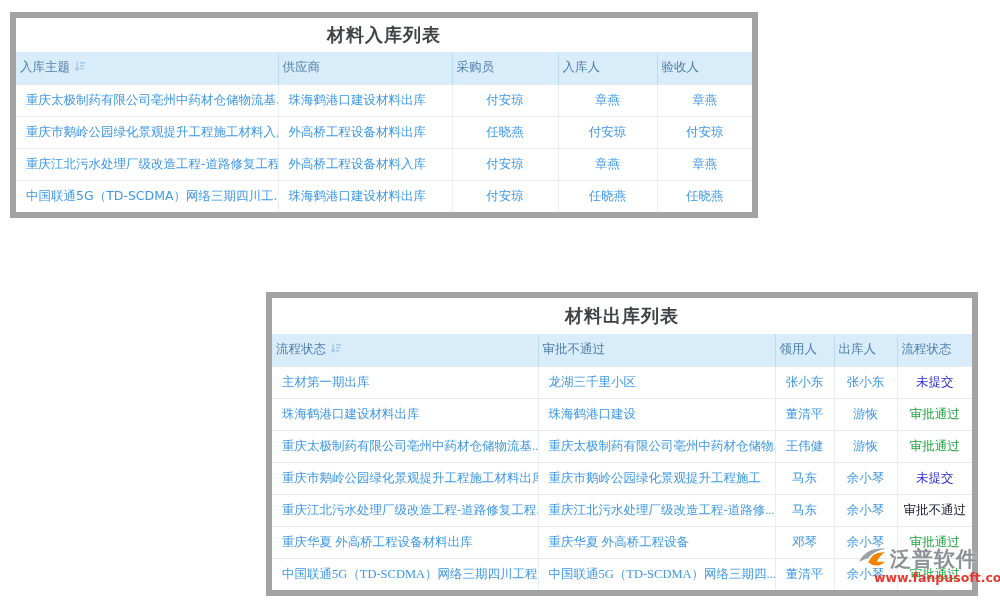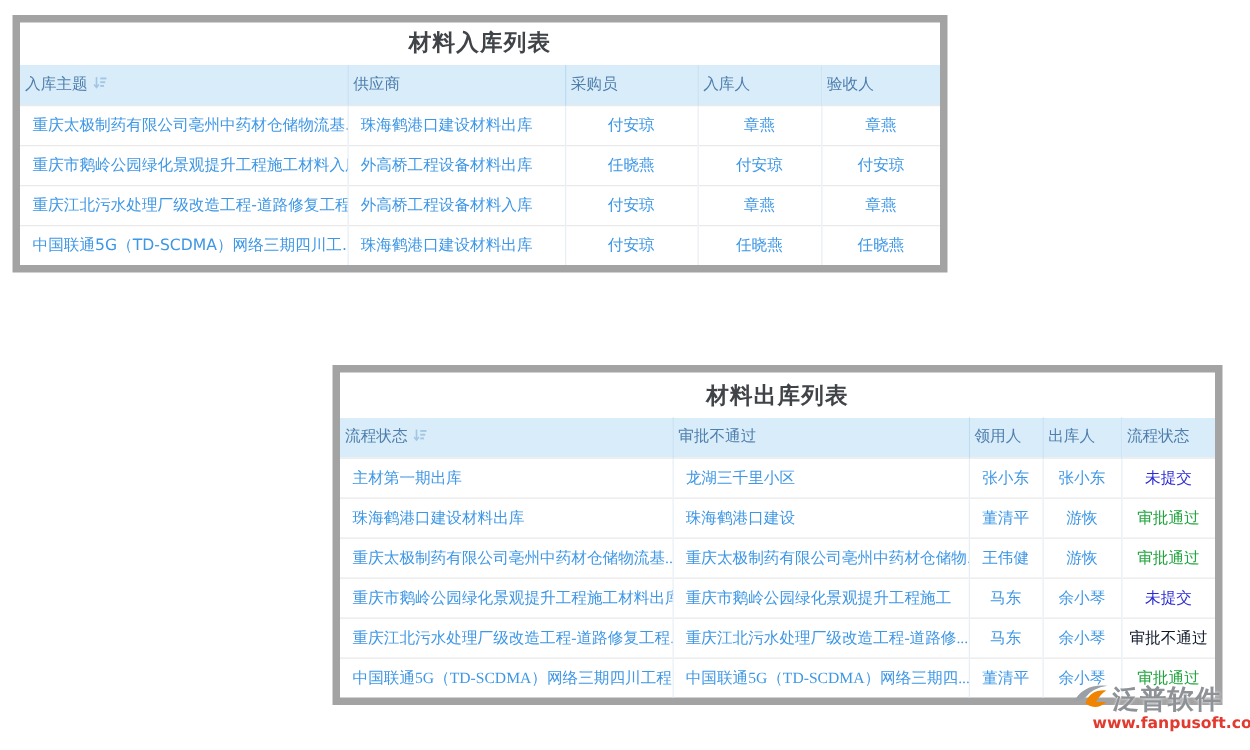--- a/index.html
+++ b/index.html
@@ -191,20 +191,27 @@
         </tr>
 
         <tr>
           <td class="cell-left"><span class="link">重庆江北污水处理厂级改造工程-道路修复工程...</span></td>
           <td class="cell-left">重庆江北污水处理厂级改造工程-道路修...</td>
           <td>马东</td>
           <td>余小琴</td>
           <td class="st-rejected">审批不通过</td>
         </tr>
 
+        <tr>
+          <td class="cell-left"><span class="link">重庆华夏 外高桥工程设备材料出库</span></td>
+          <td class="cell-left">重庆华夏 外高桥工程设备</td>
+          <td>邓琴</td>
+          <td>余小琴</td>
+          <td class="st-approved">审批通过</td>
+        </tr>
 
         <tr>
           <td class="cell-left"><span class="link">中国联通5G（TD-SCDMA）网络三期四川工程...</span></td>
           <td class="cell-left">中国联通5G（TD-SCDMA）网络三期四...</td>
           <td>董清平</td>
           <td>余小琴</td>
           <td class="st-approved">审批通过</td>
         </tr>
       </tbody>
   </table>

